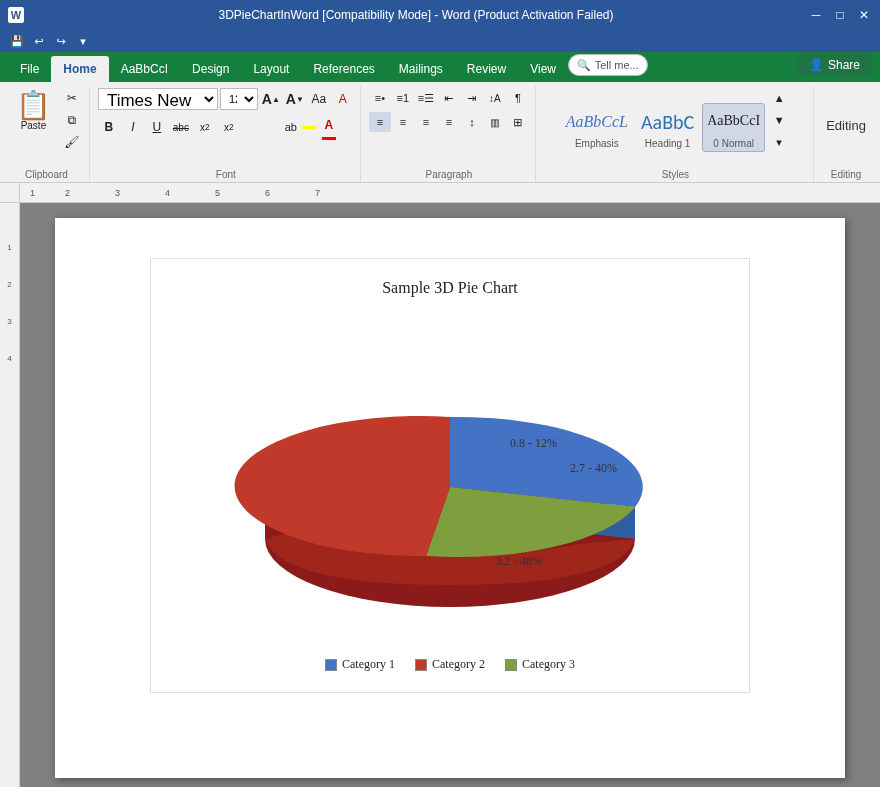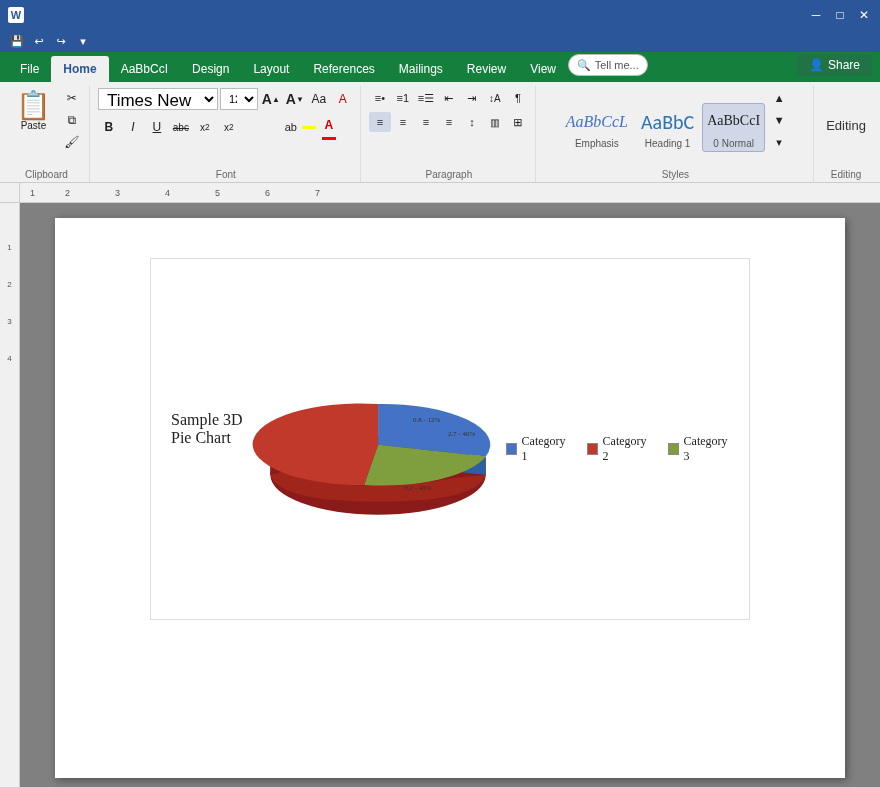--- a/index.html
+++ b/index.html
@@ -219,40 +219,42 @@
       min-height: 560px;
       margin: 0 auto;
       box-shadow: 2px 2px 8px rgba(0,0,0,0.4);
       padding: 40px 50px;
       position: relative;
     }
 
     
     .chart-container {
       display: flex;
+      flex-direction: column;
       align-items: center;
       padding: 20px;
       border: 1px solid #ddd;
       margin: 0 auto;
       width: 600px;
     }
     .chart-title { font-size: 16px; font-weight: normal; margin-bottom: 20px; font-family: 'Times New Roman', serif; }
     .chart-legend { display: flex; gap: 20px; margin-top: 20px; font-size: 12px; font-family: 'Times New Roman', serif; }
     .legend-item { display: flex; align-items: center; gap: 5px; }
     .legend-color { width: 12px; height: 12px; border: 1px solid #888; }
   </style>
 </head>
 <body>
 
 <div class="title-bar">
   <div class="title-bar-left">
     <div class="title-bar-icon">
       <span style="color:#2b579a;font-weight:bold;font-size:11px;">W</span>
     </div>
   </div>
+  <div class="title-bar-center">3DPieChartInWord [Compatibility Mode] - Word (Product Activation Failed)</div>
   <div class="title-bar-right">
     <div class="win-btn">─</div>
     <div class="win-btn">□</div>
     <div class="win-btn close">✕</div>
   </div>
 </div>
 
 <div class="quick-access">
   <div class="qa-btn" title="Save">💾</div>
   <div class="qa-btn" title="Undo">↩</div>

